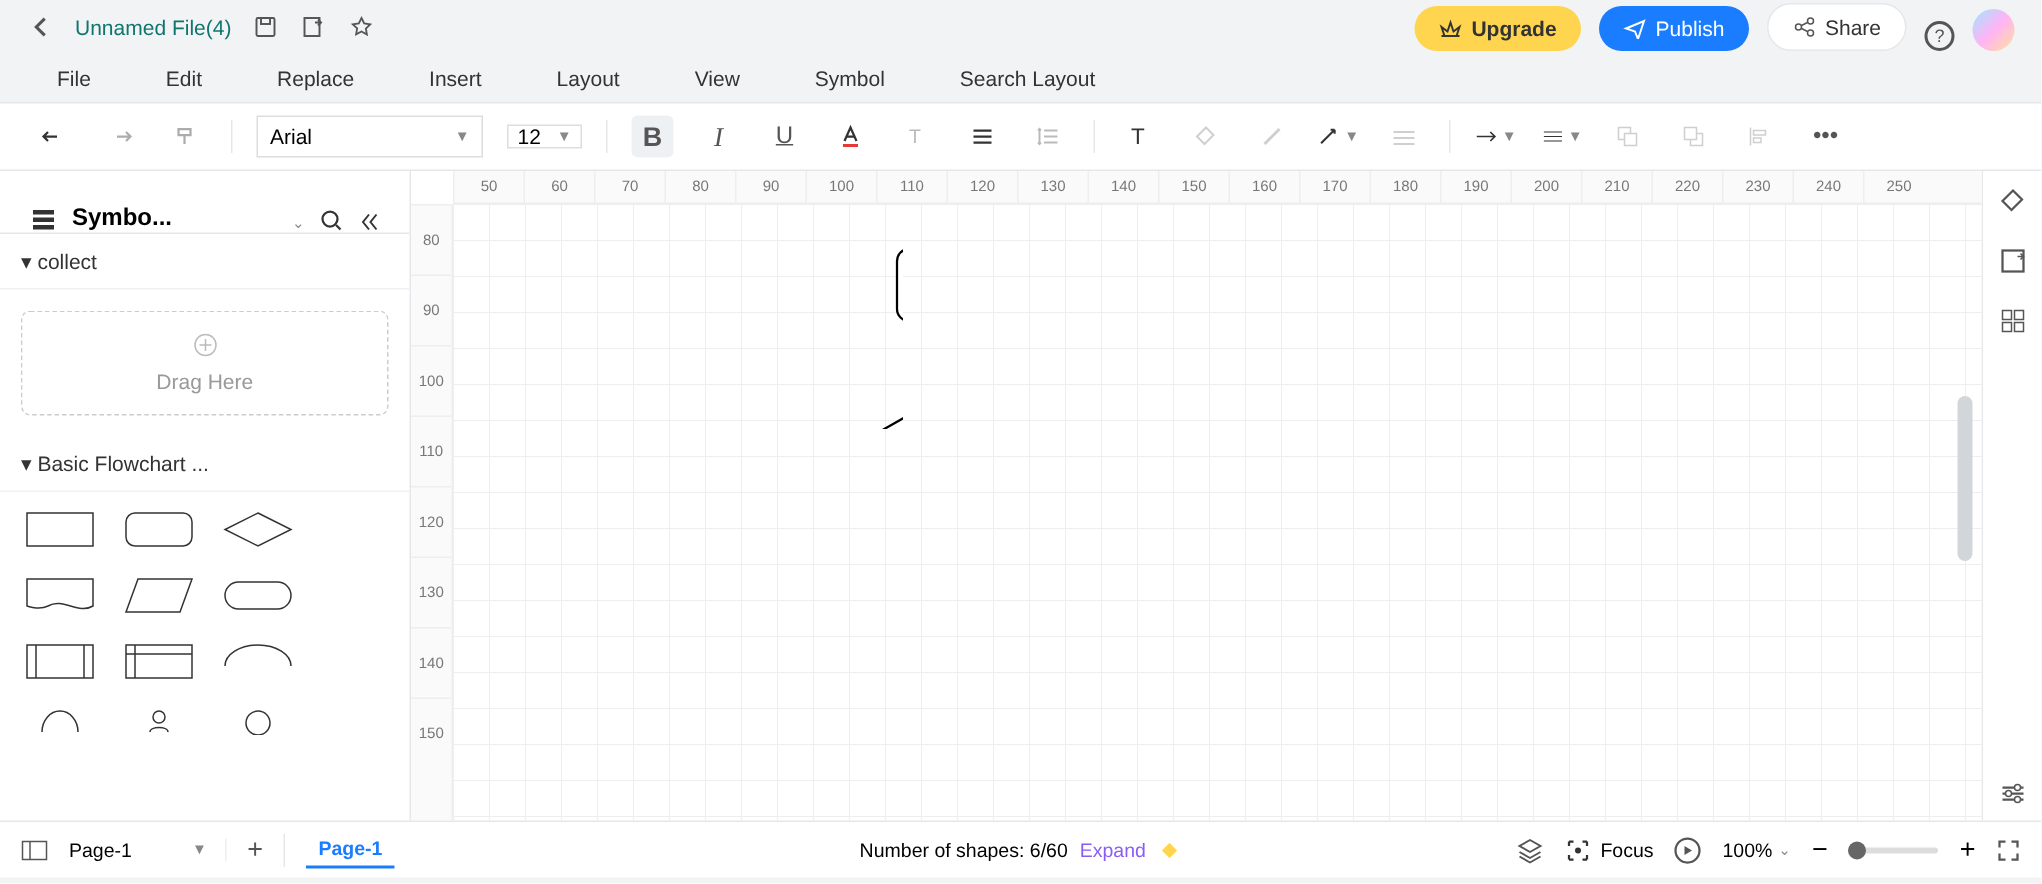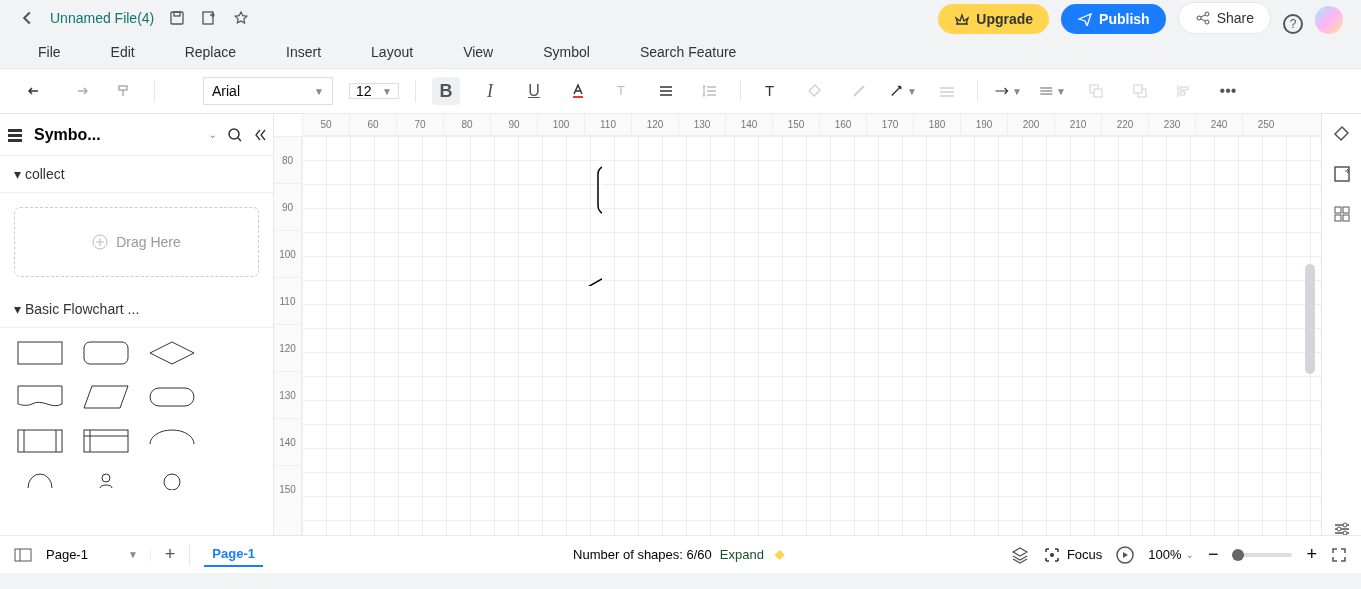--- a/index.html
+++ b/index.html
@@ -2,53 +2,53 @@
 <html><head>
 <meta charset="utf-8">
 <style>
 * { margin:0; padding:0; box-sizing:border-box; font-family:Arial,sans-serif; }
 body { width:1361px; height:589px; background:#f2f3f5; overflow:hidden; position:relative; }
 .topbar { height:36px; display:flex; align-items:center; padding:0 18px; gap:14px; }
 .topbar .ico { width:18px; height:18px; display:flex; align-items:center; justify-content:center; color:#555; cursor:pointer; }
 .filename { font-size:14px; color:#0f766e; }
 .topbar-right { margin-left:auto; display:flex; align-items:flex-end; gap:12px; }
 .btn-upgrade { background:#ffd54f; border:none; border-radius:18px; padding:7px 16px; font-size:14px; font-weight:bold; cursor:pointer; display:flex; align-items:center; gap:6px; color:#333; }
-.btn-publish { background:#1a7cff; color:#fff; border:none; border-radius:18px; padding:7px 16px; font-size:14px; font-weight:bold; cursor:pointer; display:flex; align-items:center; gap:6px; }
+.btn-publish { background:#1a7cff; color:#fff; border:none; border-radius:18px; padding:7px 16px; font-size:14px; font-weight:normal; cursor:pointer; display:flex; align-items:center; gap:6px; }
 .btn-share { background:#fff; border:1px solid #e5e7eb; border-radius:18px; padding:7px 16px; font-size:14px; cursor:pointer; display:flex; align-items:center; gap:6px; color:#333;}
 .avatar { width:28px; height:28px; border-radius:50%; background:linear-gradient(135deg,#a0e7ff,#ffb3f6,#ffe29a); cursor:pointer; }
 .help-ico { width:20px; height:20px; border:2px solid #555; border-radius:50%; display:flex; align-items:center; justify-content:center; font-size:12px; color:#555; cursor:pointer;}
 .menubar { height:32px; display:flex; align-items:center; gap:50px; padding:0 38px; background:#f2f3f5; }
 .menubar span { font-size:14px; color:#333; cursor:pointer; }
 .toolbar { height:46px; background:#fff; border-top:1px solid #e5e7eb; border-bottom:1px solid #e5e7eb; display:flex; align-items:center; padding:0 22px; gap:16px; }
 .sep { width:1px; height:22px; background:#e5e7eb; }
 .tool-btn { width:28px; height:28px; display:flex; align-items:center; justify-content:center; cursor:pointer; color:#555; border-radius:4px;}
 .tool-btn.active { background:#eef1f4; }
-.font-sel { width:130px; height:28px; border:1px solid #ddd; background:#fff; padding:0 8px; font-size:14px; display:flex; align-items:center; justify-content:space-between; cursor:pointer;margin-left:32px;}
+.font-sel { width:151px; height:28px; border:1px solid #ddd; background:#fff; padding:0 8px; font-size:14px; display:flex; align-items:center; justify-content:space-between; cursor:pointer;}
 .size-sel { width:50px; height:16px; border:1px solid #ddd; background:#fff; padding:0 6px; font-size:14px; display:flex; align-items:center; justify-content:space-between; cursor:pointer;}
 .main { position:absolute; top:114px; left:0; right:0; bottom:38px; display:flex; }
 .sidebar-left { width:274px; background:#fff; border-right:1px solid #e5e7eb; display:flex; flex-direction:column; }
-.sb-head { height:42px; display:flex; align-items:center; padding:0 6px; gap:10px; border-bottom:1px solid #e5e7eb;}
+.sb-head { height:42px; display:flex; align-items:flex-end; padding:0 20px; gap:10px; border-bottom:1px solid #e5e7eb;}
 .sb-head .title { font-weight:bold; font-size:16px; flex:1;}
 .sb-section { padding:10px 14px; font-size:14px; color:#333; border-bottom:1px solid #eef1f4;}
-.drag-zone { margin:14px; height:70px; border:1px dashed #ccc; border-radius:6px; display:flex; align-items:center; justify-content:center; gap:8px; color:#999; font-size:14px; cursor:pointer;}
+.drag-zone { margin:14px; height:70px; border:1px dashed #ccc; border-radius:6px; display:flex; align-items:center; justify-content:center; gap:8px; color:#999; font-size:14px; cursor:pointer;flex-direction:column;}
 .shapes-grid { display:flex; flex-wrap:wrap; gap:14px; padding:10px 14px;}
 .shape-item { width:52px; height:30px; cursor:grab;}
 .canvas-wrap { flex:1; position:relative; background:#fff; }
 .ruler-h { position:absolute; top:0; left:28px; right:0; height:22px; background:#fafafa; border-bottom:1px solid #eee; display:flex; }
 .ruler-h span { width:47px; font-size:10px; color:#777; text-align:center; border-left:1px solid #eee; line-height:22px;}
 .ruler-v { position:absolute; top:22px; left:0; width:28px; bottom:0; background:#fafafa; border-right:1px solid #eee;}
 .ruler-v span { display:block; height:47px; font-size:10px; color:#777; text-align:center; border-top:1px solid #eee; line-height:47px;}
 .grid { position:absolute; top:22px; left:28px; right:0; bottom:0; background-image:linear-gradient(#eee 1px,transparent 1px),linear-gradient(90deg,#eee 1px,transparent 1px); background-size:24px 24px;}
 .flowchart { position:absolute; top:22px; left:28px; right:0; bottom:0; pointer-events:none;}
 .sidebar-right { width:40px; background:#fff; border-left:1px solid #e5e7eb; display:flex; flex-direction:column; align-items:center; padding-top:10px; gap:20px;}
 .sidebar-right .ico { width:20px; height:20px; cursor:pointer; color:#555; display:flex; align-items:center; justify-content:center;}
-.statusbar { position:absolute; bottom:16px; left:0; right:0; height:38px; background:#fff; border-top:1px solid #e5e7eb; display:flex; align-items:center; padding:0 14px; gap:14px; font-size:13px;justify-content:flex-end;}
+.statusbar { position:absolute; bottom:4px; left:0; right:0; height:38px; background:#fff; border-top:1px solid #e5e7eb; display:flex; align-items:center; padding:0 14px; gap:14px; font-size:13px;justify-content:flex-end;}
 .page-tab { color:#1a7cff; border-bottom:2px solid #1a7cff; padding:4px 8px; font-weight:bold;}
 .status-center { position:absolute; left:50%; transform:translateX(-50%); display:flex; align-items:center; gap:8px;}
-.expand-link { color:#14532d; cursor:pointer;}
+.expand-link { color:#8b5cf6; cursor:pointer;}
 .status-right { margin-left:auto; display:flex; align-items:center; gap:14px;}
 .zoom-slider { width:60px; height:4px; background:#ddd; border-radius:2px; position:relative;}
 .zoom-slider::after { content:""; position:absolute; left:0; top:-4px; width:12px; height:12px; background:#666; border-radius:50%;}
 .chev { font-size:10px; color:#888; }
 svg { display:block; }
 .scroll-track { position:absolute; right:6px; top:150px; width:10px; height:110px; background:#d2d5da; border-radius:5px;}
 </style>
 </head>
 <body>
 
@@ -104,21 +104,21 @@
 </div>
 
 <div class="menubar">
   <span>File</span>
   <span>Edit</span>
   <span>Replace</span>
   <span>Insert</span>
   <span>Layout</span>
   <span>View</span>
   <span>Symbol</span>
-  <span>Search Feature</span>
+  <span>Search Layout</span>
 </div>
 
 <div class="toolbar">
   <div class="tool-btn">
       <svg width="18" height="18" viewBox="0 0 18 18">
         <path d="M5 6L2 9l3 3M2 9h9a4 4 0 010 0" stroke="#333" fill="none" stroke-width="1.5"></path>
       </svg>
     </div>
   <div class="tool-btn" style="opacity:.4">
       <svg width="18" height="18" viewBox="0 0 18 18">

